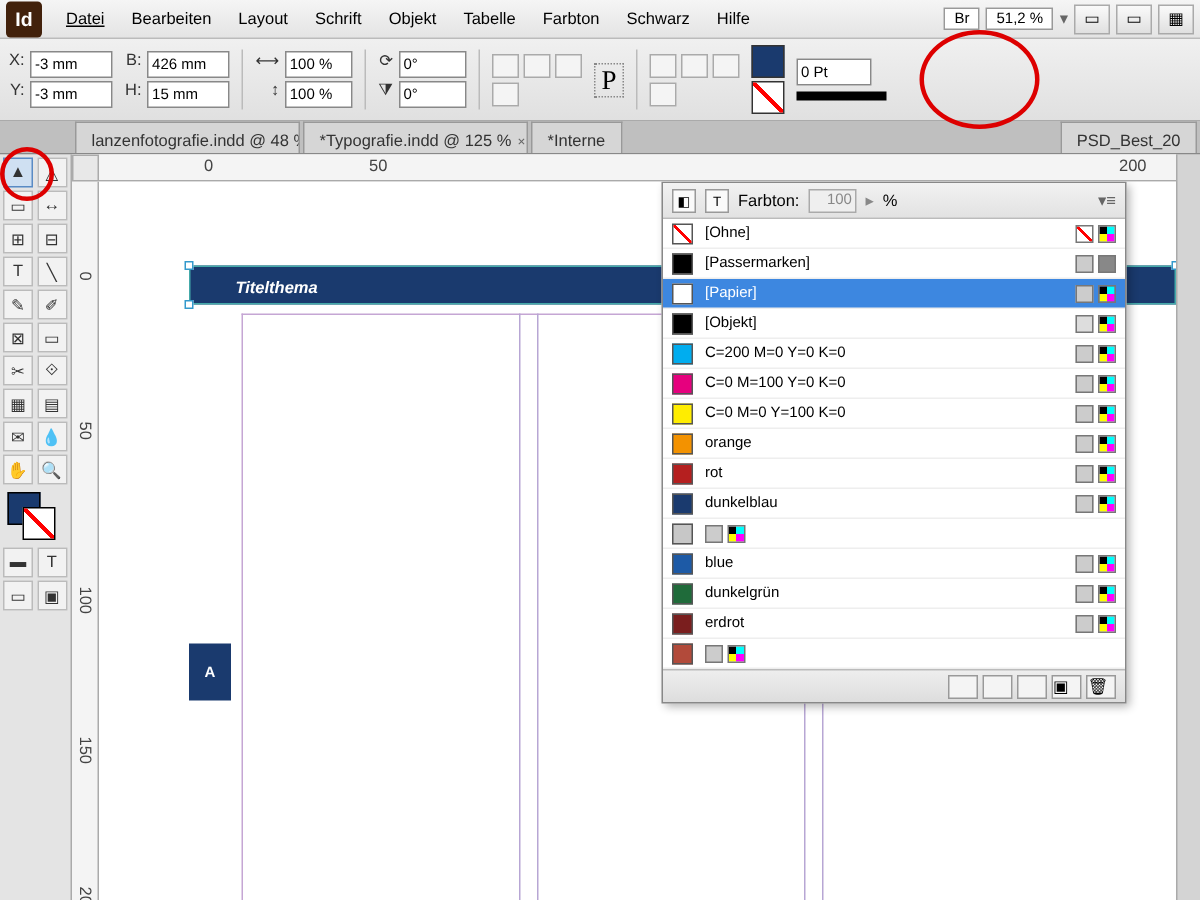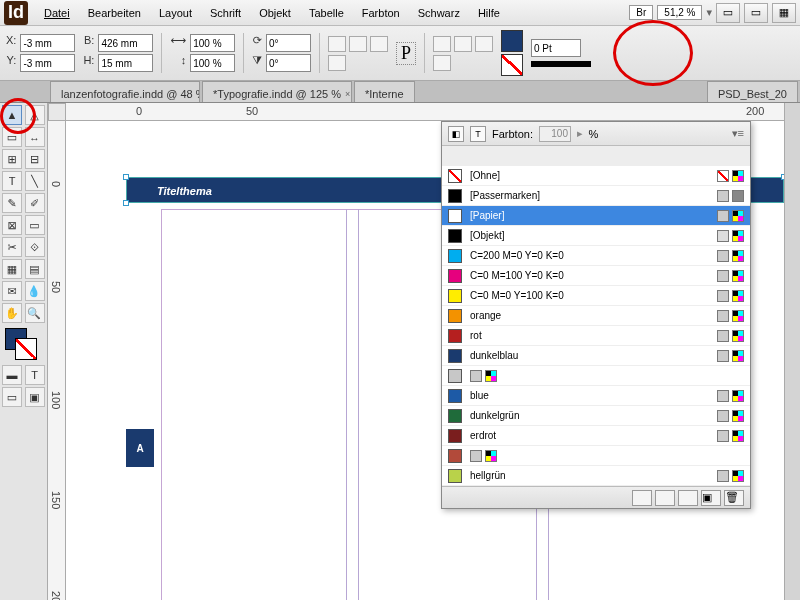--- a/index.html
+++ b/index.html
@@ -1,20 +1,20 @@
 <!DOCTYPE html>
 <html><head>
 <meta charset="utf-8">
 <style>
 * { margin: 0; padding: 0; box-sizing: border-box; font-family: "Segoe UI", Tahoma, sans-serif; font-size: 11px; user-select: none; }
 body { background: #e8e8e8; width: 800px; height: 600px; overflow: hidden; position: relative; }
 
 
 .menubar { height: 26px; background: linear-gradient(#f5f5f5,#e4e4e4); border-bottom: 1px solid #bbb; display: flex; align-items: center; padding: 0 4px; gap: 2px; }
-.app-logo { width: 24px; height: 24px; background: #42210b; color: #fff; font-weight: bold; font-size: 18px; display: flex; align-items: center; justify-content: center; border-radius: 3px; margin-right: 6px; }
+.app-logo { width: 24px; height: 24px; background: #42210b; color: #fff; font-weight: bold; font-size: 13px; display: flex; align-items: center; justify-content: center; border-radius: 3px; margin-right: 6px; }
 .menubar .menu-item { padding: 3px 8px; cursor: pointer; }
 .menubar .menu-item span.u { text-decoration: underline; }
 .menubar .spacer { flex: 1; }
 .menubar .right-ctrl { display: flex; align-items: center; gap: 4px; }
 .zoom-box, .br-box { border: 1px solid #999; background: #fff; padding: 1px 6px; font-size: 10px; }
 .mini-btn { width: 24px; height: 20px; border: 1px solid #aaa; background: linear-gradient(#fafafa,#e0e0e0); display:flex;align-items:center;justify-content:center; }
 
 
 .ctrlbar { height: 55px; background: linear-gradient(#f0f0f0,#e0e0e0); border-bottom: 1px solid #aaa; display: flex; align-items: center; padding: 2px 6px; gap: 8px; font-size: 10px; position: relative; }
 .xy-group { display: grid; grid-template-columns: auto auto; gap: 2px 4px; }
@@ -62,21 +62,21 @@
 .title-bar-el .handle { position:absolute; width:6px; height:6px; background:#fff; border:1px solid #39c; }
 .page-tab { position:absolute; left:60px; top:308px; width:28px; height:38px; background:#1a3a6e; color:#fff; display:flex; align-items:center; justify-content:center; font-weight:bold; font-size:10px; }
 .margin-line { position:absolute; background:#c5a6d4; }
 .col-line { position:absolute; background:#b7a6d4; width:1px; }
 
 
 .swatch-panel { position:absolute; left: 375px; top: 0px; width: 310px; background: #ededed; border: 1px solid #888; box-shadow: 2px 2px 6px rgba(0,0,0,.3); z-index: 40; }
 .swatch-head { height: 24px; display:flex; align-items:center; gap:6px; padding: 0 6px; border-bottom:1px solid #bbb; background: linear-gradient(#f2f2f2,#e2e2e2); font-size:10px; }
 .swatch-head .ic { width:16px; height:16px; border:1px solid #999; background:#fafafa; display:flex;align-items:center;justify-content:center;font-size:9px; }
 .tint-in { width:32px; height:16px; border:1px solid #aaa; background:#efefef; font-size:10px; text-align:right; padding-right:2px; color:#888; }
-.swatch-list { max-height: 360px; overflow-y:auto; background:#fff;margin-top:20px; }
+.swatch-list { max-height: 360px; overflow-y:auto; background:#fff; }
 .swr { height:20px; display:flex; align-items:center; padding: 0 6px; gap:8px; border-bottom:1px solid #eee; }
 .swr.sel { background:#3d87e0; color:#fff; }
 .swr .chip { width:14px; height:14px; border:1px solid #555; flex-shrink:0; }
 .swr .nm { flex:1; font-size:10px; white-space:nowrap; overflow:hidden; }
 .swr .ri { display:flex; gap:3px; }
 .swr .ri .b { width:12px; height:12px; border:1px solid #777; }
 .chip.none { background:#fff; position:relative; } .chip.none::after{content:'';position:absolute;inset:0;background:linear-gradient(to top right,transparent 44%,red 44%,red 56%,transparent 56%);}
 .swatch-foot { height:22px; background:linear-gradient(#eee,#ddd); border-top:1px solid #bbb; display:flex; justify-content:flex-end; align-items:center; gap:3px; padding:0 6px; }
 .swatch-foot .fb { width:20px; height:16px; border:1px solid #999; background:#f4f4f4; }
 
@@ -370,28 +370,20 @@
                   <div class="b" style="background: conic-gradient(rgb(0, 255, 255) 0deg, rgb(0, 255, 255) 25%, rgb(255, 0, 255) 0deg, rgb(255, 0, 255) 50%, rgb(255, 255, 0) 0deg, rgb(255, 255, 0) 75%, rgb(0, 0, 0) 0deg);"></div>
                 </div>
               </div>
               <div class="swr">
                 <div class="chip" style="background: rgb(178, 74, 58);"></div>
                 <div class="ri">
                   <div class="b" style="background: rgb(204, 204, 204);"></div>
                   <div class="b" style="background: conic-gradient(rgb(0, 255, 255) 0deg, rgb(0, 255, 255) 25%, rgb(255, 0, 255) 0deg, rgb(255, 0, 255) 50%, rgb(255, 255, 0) 0deg, rgb(255, 255, 0) 75%, rgb(0, 0, 0) 0deg);"></div>
                 </div>
               </div>
-              <div class="swr">
-                <div class="chip" style="background: rgb(185, 210, 74);"></div>
-                <div class="nm">hellgrün</div>
-                <div class="ri">
-                  <div class="b" style="background: rgb(204, 204, 204);"></div>
-                  <div class="b" style="background: conic-gradient(rgb(0, 255, 255) 0deg, rgb(0, 255, 255) 25%, rgb(255, 0, 255) 0deg, rgb(255, 0, 255) 50%, rgb(255, 255, 0) 0deg, rgb(255, 255, 0) 75%, rgb(0, 0, 0) 0deg);"></div>
-                </div>
-              </div>
             </div>
           <div class="swatch-foot">
             <div class="fb"></div>
             <div class="fb"></div>
             <div class="fb"></div>
             <div class="fb">▣</div>
             <div class="fb">🗑</div>
           </div>
         </div>
       </div>

